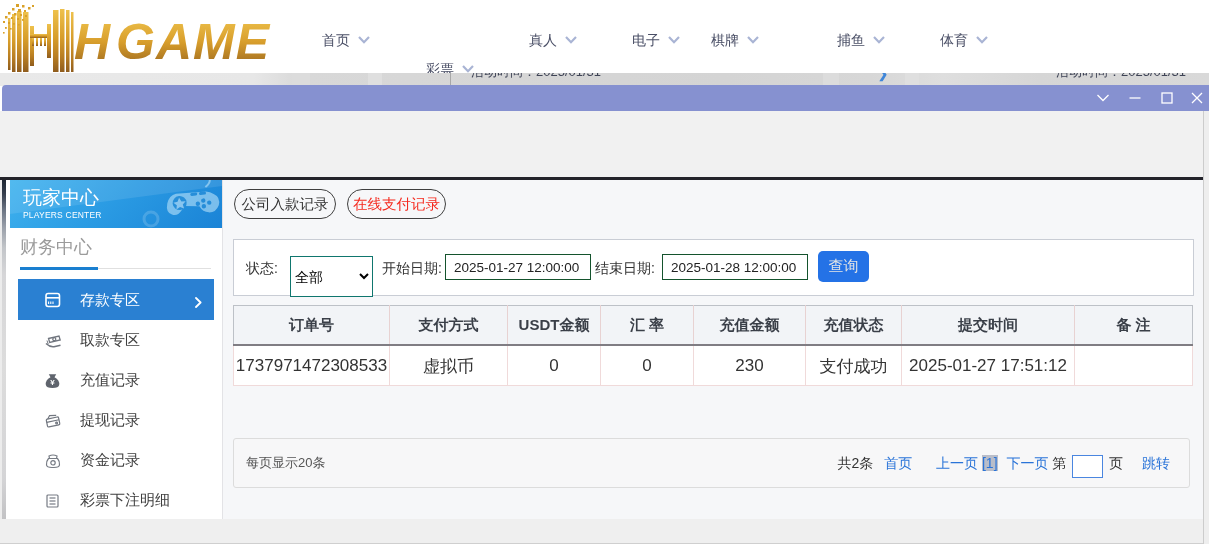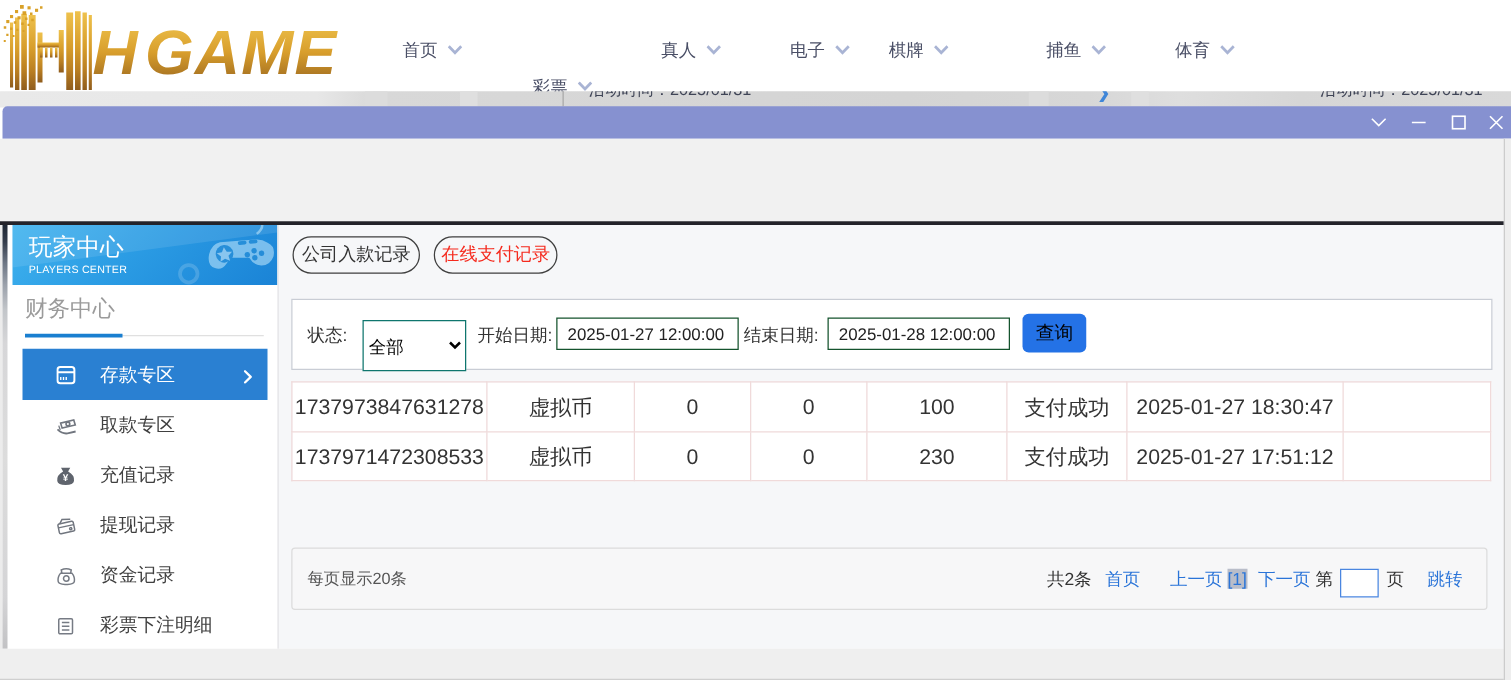--- a/index.html
+++ b/index.html
@@ -45,21 +45,21 @@
         background:transparent;font-size:14.5px;line-height:28px;text-align:center;}
   #pill1{left:11px;width:100px;color:#333;}
   #pill2{left:124px;width:97px;color:#f52a1e;}
   #fbox{position:absolute;left:10px;top:59px;width:959px;height:55px;background:#fff;border:1px solid #c9cdd5;}
   #fbox .lab{position:absolute;top:20px;font-size:14px;color:#333;}
   #fbox select{position:absolute;left:56px;top:16px;width:83px;height:41px;font-size:14px;
      border:1px solid #0f766e;background:#fff;font-family:"Liberation Sans",sans-serif;}
   #fbox input{position:absolute;top:14px;height:24px;border:1px solid #14532d;font-size:13.5px;
      padding:0 0 0 8px;font-family:"Liberation Sans",sans-serif;color:#222;}
   #btnq{position:absolute;left:584px;top:11px;width:51px;height:31px;background:#2472e6;border:none;
-     border-radius:5px;color:#000000;font-size:15px;font-family:"Liberation Sans",sans-serif;}
+     border-radius:5px;color:#e5e5e5;font-size:15px;font-family:"Liberation Sans",sans-serif;}
   table{border-collapse:collapse;}
   #tbl{position:absolute;left:10px;top:125px;width:960px;}
   #tbl th{background:#f2f4f7;border:1px solid #e8d2d2;border-top:1px solid #bdc1c7;border-bottom:2px solid #807d83;height:36px;
      font-size:15px;color:#3a3f48;font-weight:bold;}
   #tbl th:first-child{border-left:1px solid #bdc1c7;}
   #tbl th:last-child{border-right:1px solid #bdc1c7;}
   #tbl td{border:1px solid #f0dada;height:36.5px;background:#fff;font-size:17px;color:#333;text-align:center;padding-top:2px;padding-bottom:0;}
   #pgbox{position:absolute;left:10px;top:258px;width:955px;height:48px;background:#f7f7f8;
      border:1px solid #dcdcdc;border-radius:3px;}
   #pgbox .l{position:absolute;left:12px;top:15px;font-size:13px;color:#555;}
@@ -290,29 +290,29 @@
         <col style="width:156px">
         <col style="width:118px">
         <col style="width:93px">
         <col style="width:93px">
         <col style="width:112px">
         <col style="width:96px">
         <col style="width:173px">
         <col>
       </colgroup>
       <tbody>
-      <tr>
-          <td>1737973847631278</td>
-          <td>虚拟币</td>
-          <td>0</td>
-          <td>0</td>
-          <td>100</td>
-          <td>支付成功</td>
-          <td>2025-01-27 18:30:47</td>
-          <td></td>
+        <tr>
+          <th>订单号</th>
+          <th>支付方式</th>
+          <th>USDT金额</th>
+          <th>汇 率</th>
+          <th>充值金额</th>
+          <th>充值状态</th>
+          <th>提交时间</th>
+          <th>备 注</th>
         </tr>
       <tr>
           <td>1737971472308533</td>
           <td>虚拟币</td>
           <td>0</td>
           <td>0</td>
           <td>230</td>
           <td>支付成功</td>
           <td>2025-01-27 17:51:12</td>
           <td></td>

